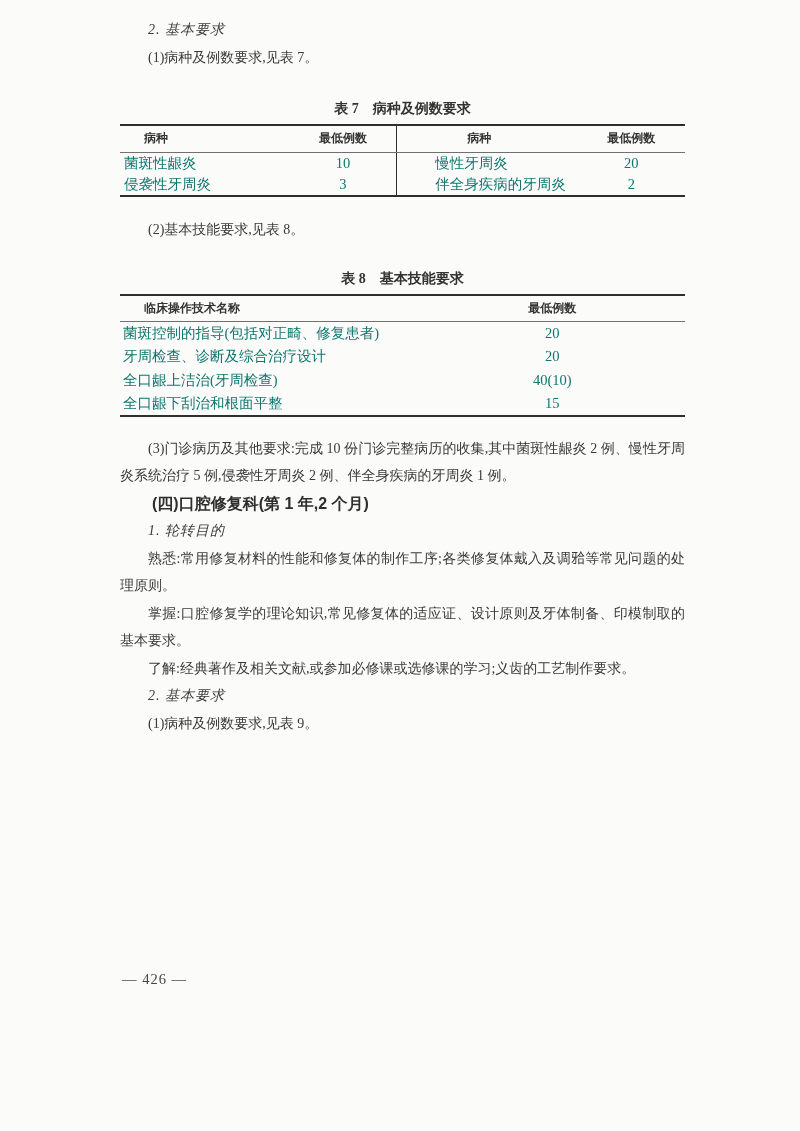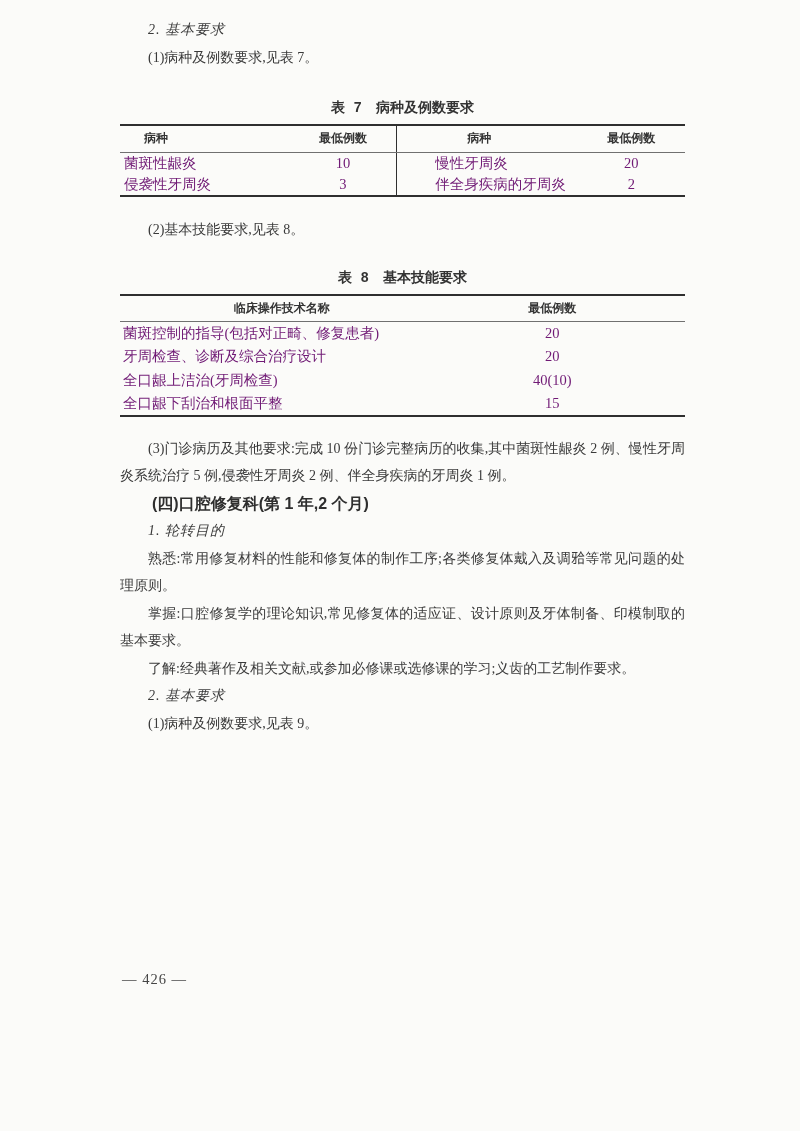--- a/index.html
+++ b/index.html
@@ -23,54 +23,54 @@
   .indent { text-indent: 2em; }
   .kai { font-style: italic; letter-spacing: 1px; }
   .bold-head {
     font-weight: bold;
     font-family: "Liberation Sans", "DejaVu Sans", sans-serif;
     font-size: 16px; color: #2e2e2e;
   }
 
   .caption {
     text-align: center; font-weight: bold;
-    font-family: Liberation Mono, monospace;
+    font-family: Liberation Serif, serif;
     font-size: 14px; color: #333; line-height: 17px;
   }
   .cap7 { margin-top: 29px; }
   .cap8 { margin-top: 26px; }
 
   table.tbl {
     border-collapse: collapse; width: 100%; table-layout: fixed;
     margin-top: 7px;
     border-top: 2.5px solid #2f2f2f;
     border-bottom: 2.5px solid #2f2f2f;
   }
   .tbl th {
     font-family: "Liberation Sans", "DejaVu Sans", sans-serif;
     font-weight: bold; font-size: 12px; color: #333;
     border-bottom: 1px solid #707070;
     height: 27px; padding: 2px 0; vertical-align: middle; margin-top: 26px;
   }
   .tbl td {
-    font-size: 14.5px; color: #701a75;
+    font-size: 14.5px; color: #0f766e;
     height: 22px; padding: 0; vertical-align: middle;
   }
   .t8 td { height: 23.5px; }
 
   
   .t7 th.h-left   { text-align: left; padding-left: 24px; }
   .t7 td.d-left   { text-align: left; padding-left: 4px;  white-space: nowrap; }
   .t7 .num        { text-align: center; }
   .t7 th.h-right  { text-align: left; padding-left: 70px; }
   .t7 td.d-right  { text-align: left; padding-left: 38px; white-space: nowrap; }
   .t7 .divider    { border-right: 1.5px solid #2f2f2f; }
 
   
-  .t8 th.h-left { text-align: center; padding-left: 24px; }
+  .t8 th.h-left { text-align: left; padding-left: 24px; }
   .t8 td.d-left { text-align: left; padding-left: 3px; white-space: nowrap; }
   .t8 .num      { text-align: center; }
 
   .spacer-20 { height: 19px; }
   .spacer-18 { height: 18px; }
 
   .page-number {
     position: absolute; left: 122px; top: 971px;
     font-size: 14.5px; color: #454545; letter-spacing: 1px;
   }

